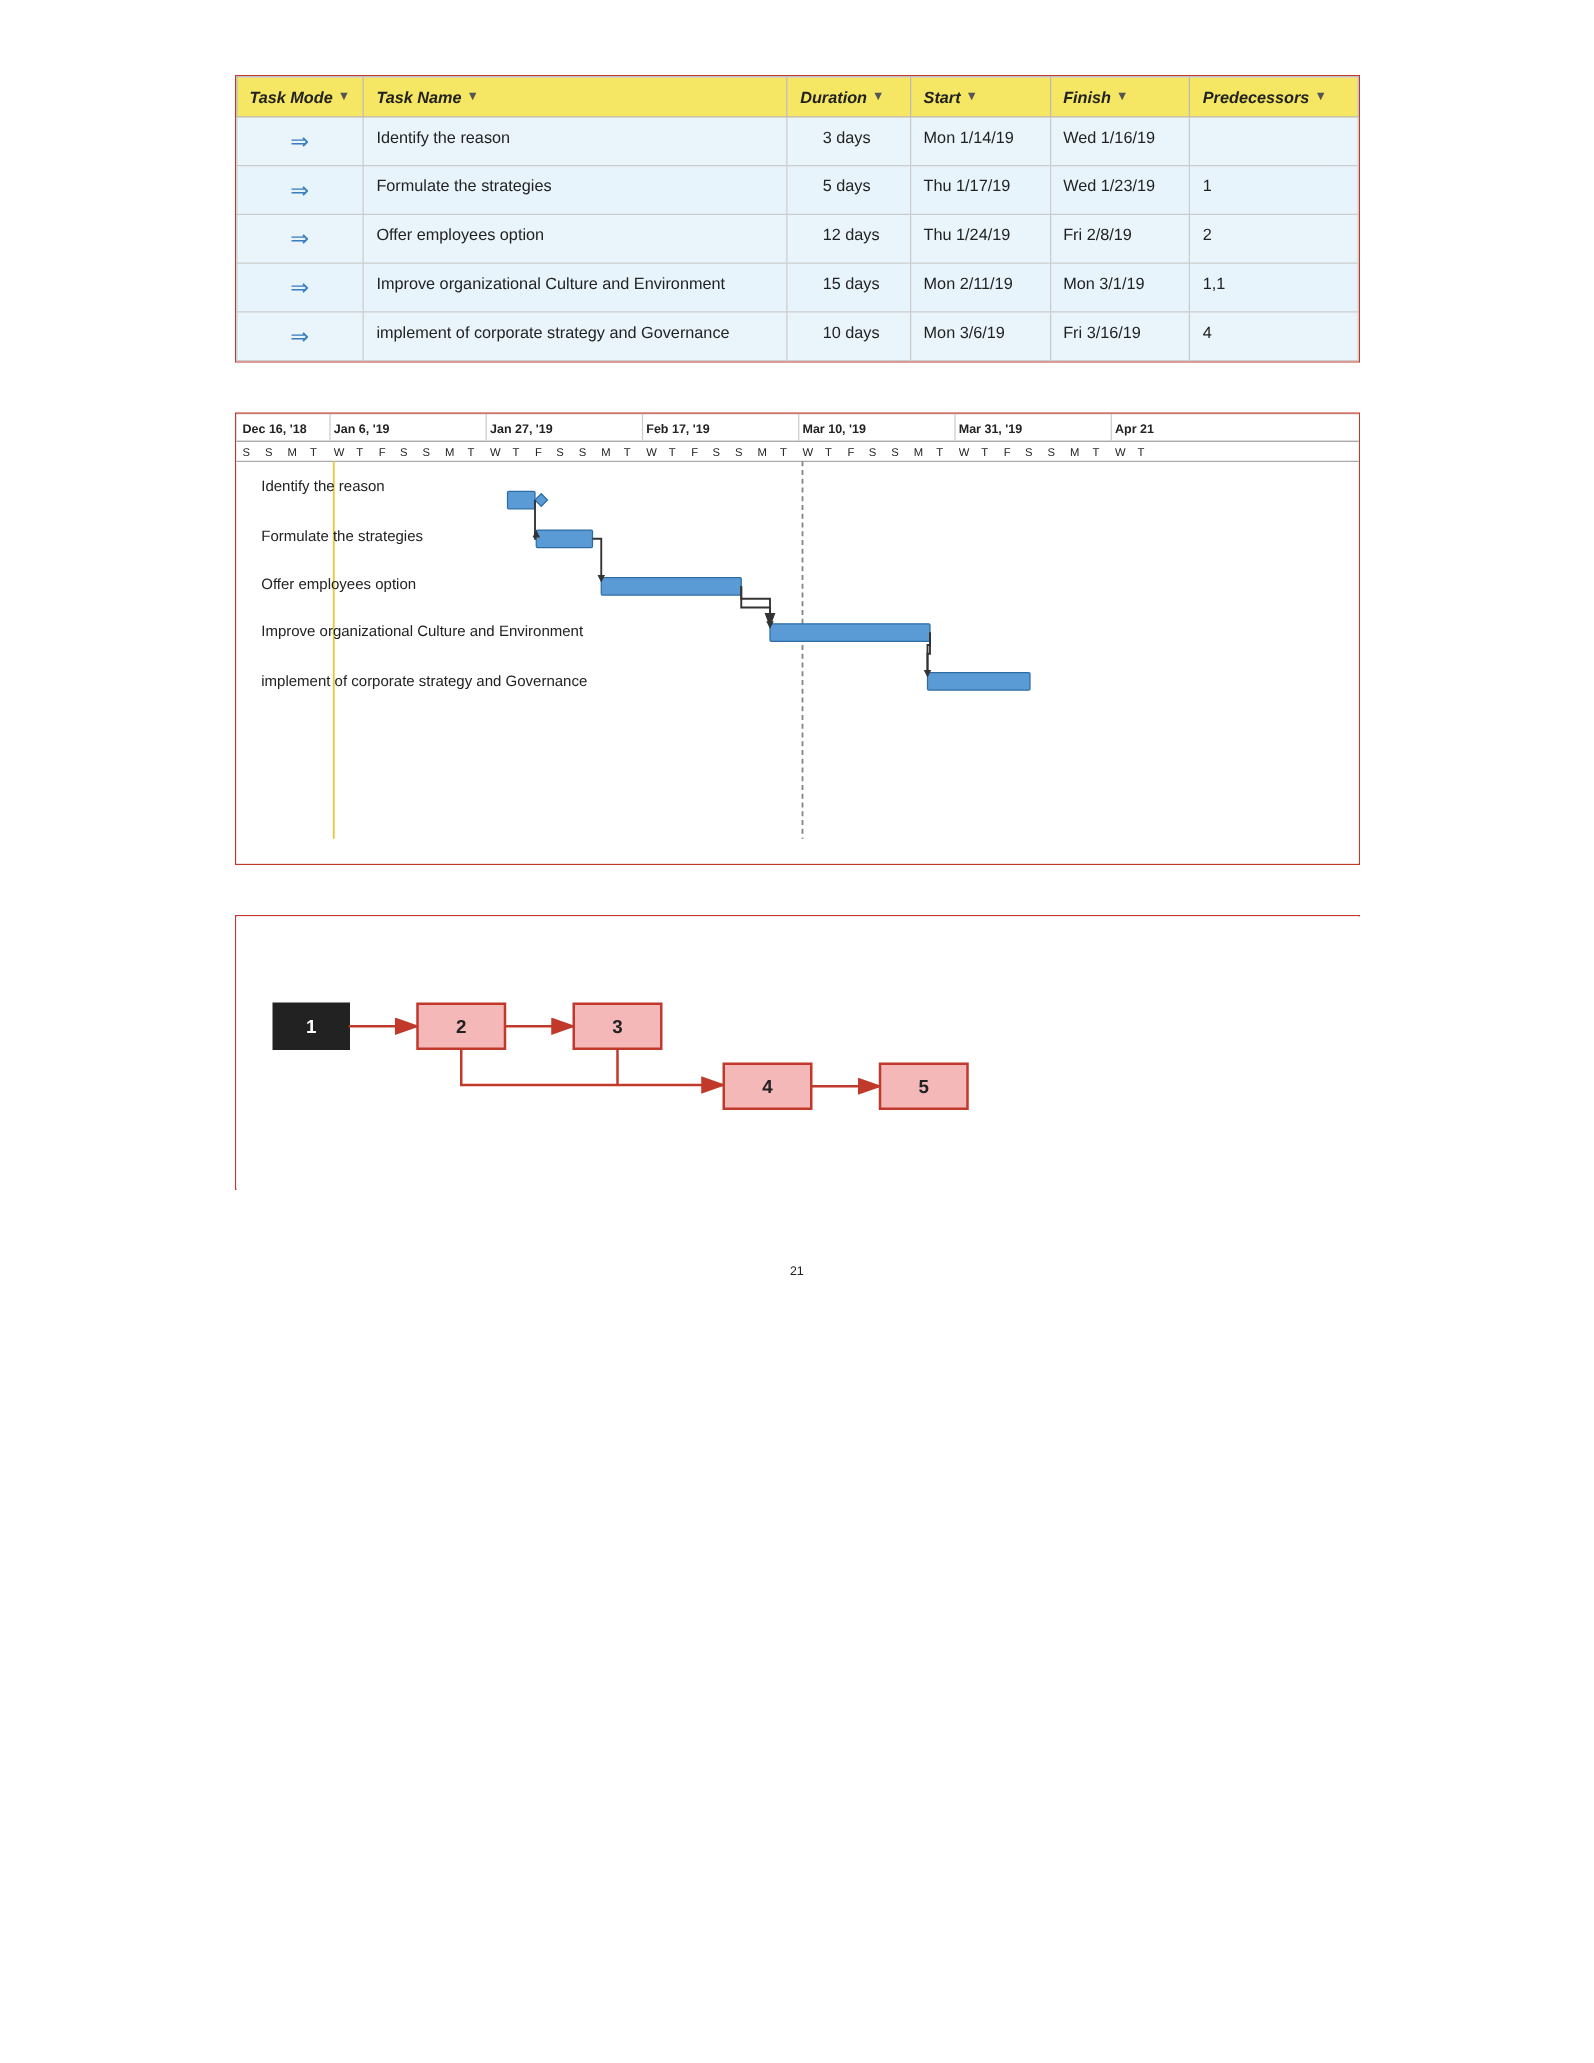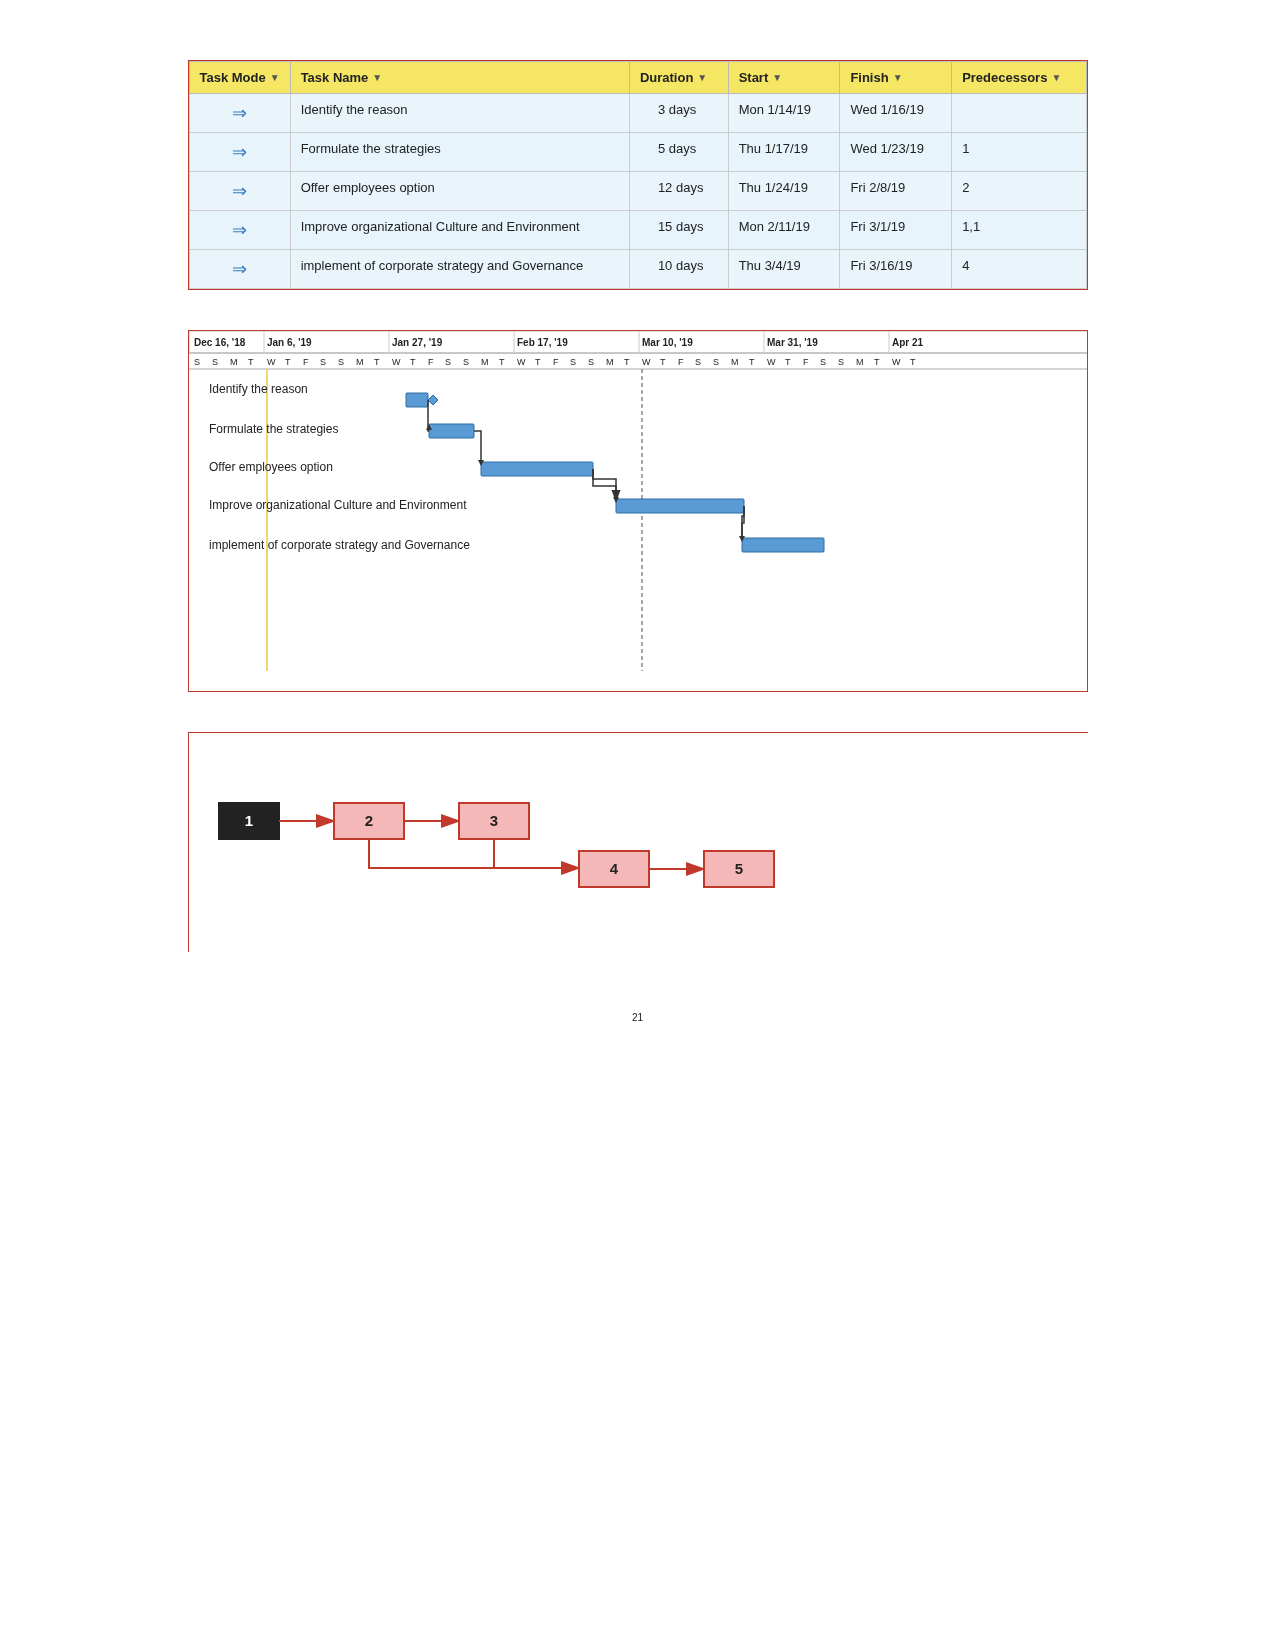--- a/index.html
+++ b/index.html
@@ -21,20 +21,21 @@
       border: 1.5px solid #c0392b;
       width: 900px;
       margin-bottom: 40px;
     }
     table {
       border-collapse: collapse;
       width: 100%;
     }
     thead tr {
       background: #f5e663;
+      font-style: italic;
     }
     thead th {
       border: 1px solid #bbb;
       padding: 8px 10px;
       text-align: left;
       font-weight: bold;
       font-size: 13px;
       white-space: nowrap;
     }
     thead th .col-header {
@@ -167,28 +168,28 @@
           <td class="duration-col">12 days</td>
           <td class="start-col">Thu 1/24/19</td>
           <td class="finish-col">Fri 2/8/19</td>
           <td class="pred-col">2</td>
         </tr>
         <tr>
           <td class="task-mode-cell"><span class="task-icon">⇒</span></td>
           <td class="task-name-col">Improve organizational Culture and Environment</td>
           <td class="duration-col">15 days</td>
           <td class="start-col">Mon 2/11/19</td>
-          <td class="finish-col">Fri 3/1/19</td>
+          <td class="finish-col">Mon 3/1/19</td>
           <td class="pred-col">1,1</td>
         </tr>
         <tr>
           <td class="task-mode-cell"><span class="task-icon">⇒</span></td>
           <td class="task-name-col">implement of corporate strategy and Governance</td>
           <td class="duration-col">10 days</td>
-          <td class="start-col">Thu 3/4/19</td>
+          <td class="start-col">Mon 3/6/19</td>
           <td class="finish-col">Fri 3/16/19</td>
           <td class="pred-col">4</td>
         </tr>
       </tbody>
   </table>
 </div>
 
 <div class="gantt-container">
   <svg width="900" height="360" style="display:block;">
 

